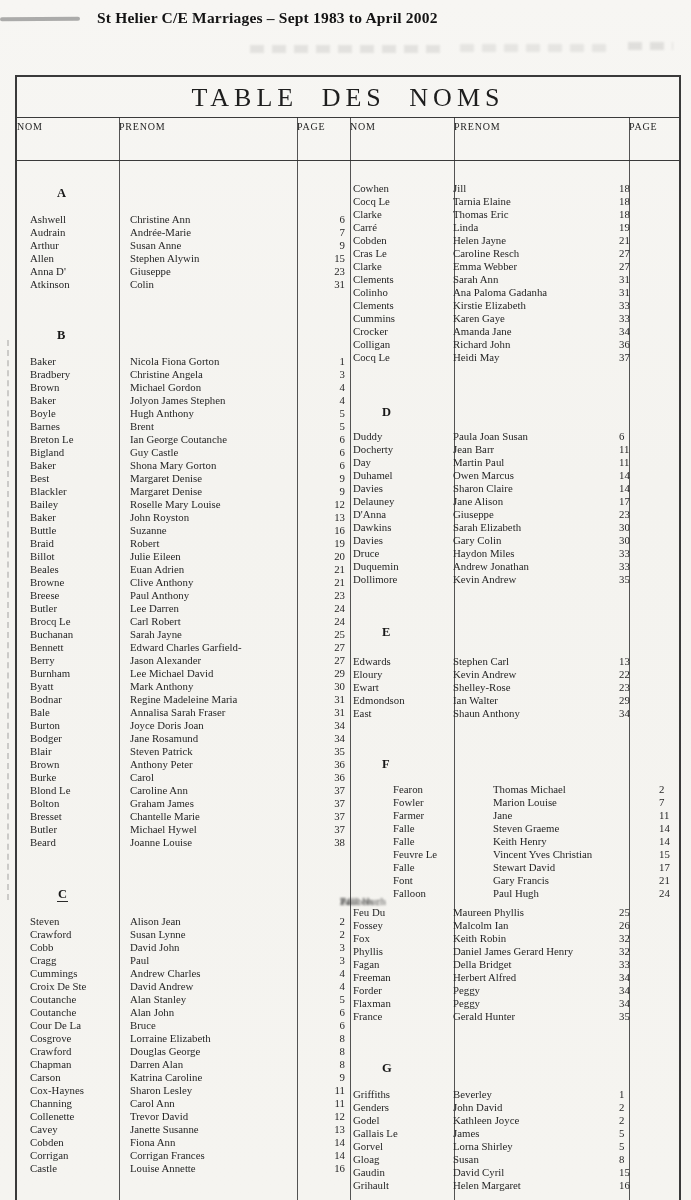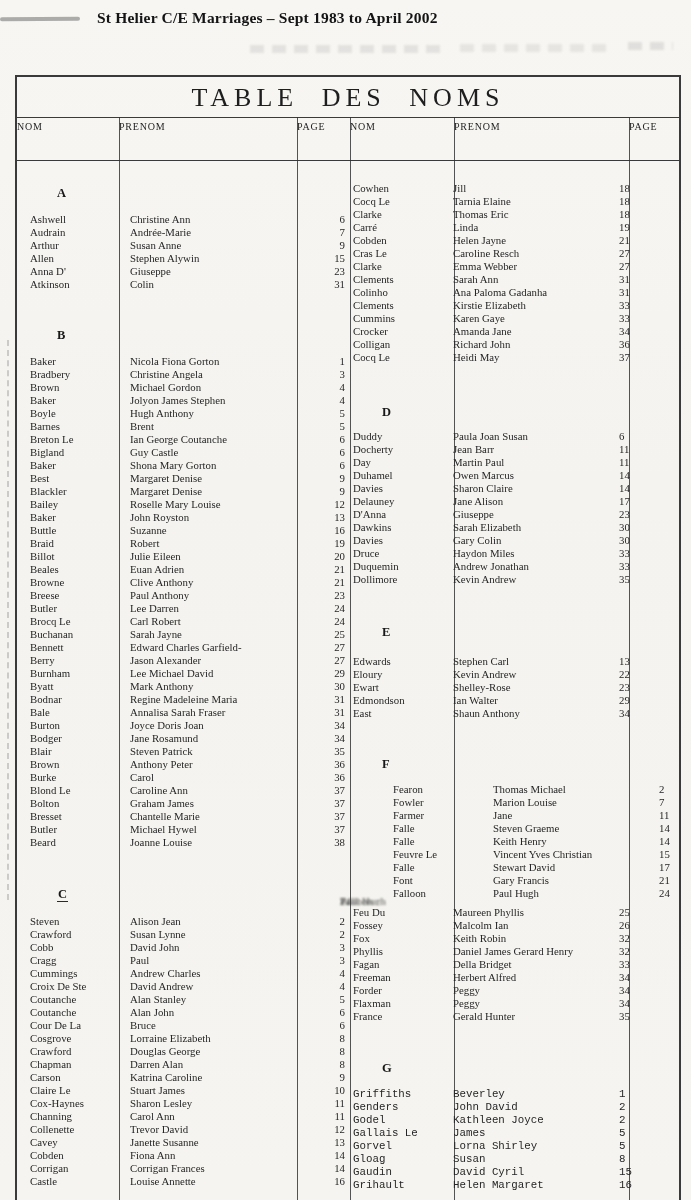--- a/index.html
+++ b/index.html
@@ -362,25 +362,20 @@
               <span class="n">Chapman</span>
               <span class="p">Darren Alan</span>
               <span class="g">8</span>
             </div>
             <div class="row">
               <span class="n">Carson</span>
               <span class="p">Katrina Caroline</span>
               <span class="g">9</span>
             </div>
             <div class="row">
-              <span class="n">Claire Le</span>
-              <span class="p">Stuart James</span>
-              <span class="g">10</span>
-            </div>
-            <div class="row">
               <span class="n">Cox-Haynes</span>
               <span class="p">Sharon Lesley</span>
               <span class="g">11</span>
             </div>
             <div class="row">
               <span class="n">Channing</span>
               <span class="p">Carol Ann</span>
               <span class="g">11</span>
             </div>
             <div class="row">
@@ -668,21 +663,21 @@
               <span class="p">Peggy</span>
               <span class="g">34</span>
             </div>
             <div class="row">
               <span class="n">France</span>
               <span class="p">Gerald Hunter</span>
               <span class="g">35</span>
             </div>
           </div>
           <div class="sec-head" style="margin-top: 39px;"><span>G</span></div>
-          <div class="rows" style="margin-top: 13px; font-family: Liberation Mono, monospace;">
+          <div class="rows" style="margin-top: 13px;">
             <div class="row">
               <span class="n">Griffiths</span>
               <span class="p">Beverley</span>
               <span class="g">1</span>
             </div>
             <div class="row">
               <span class="n">Genders</span>
               <span class="p">John David</span>
               <span class="g">2</span>
             </div>

